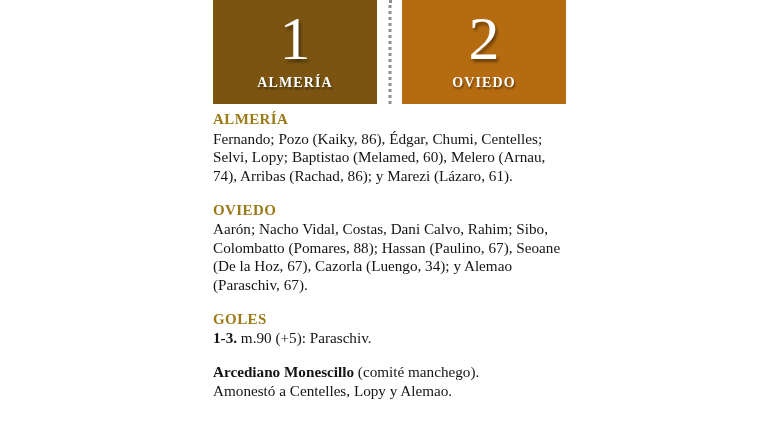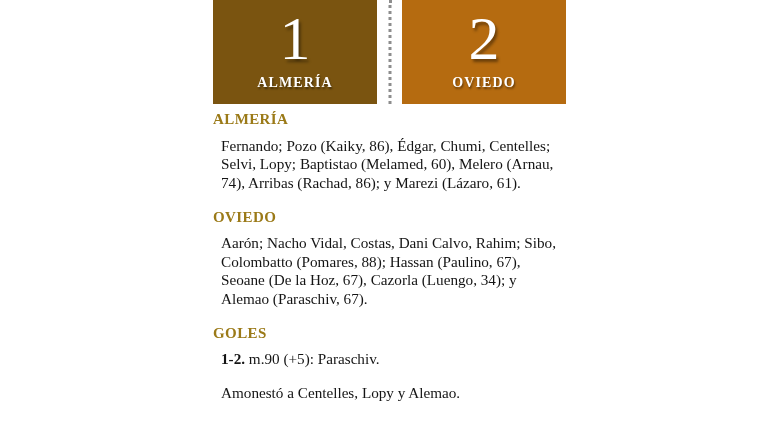--- a/index.html
+++ b/index.html
@@ -101,21 +101,21 @@
     font-weight: 700;
     letter-spacing: 0.4px;
     margin: 0 0 1px 0;
     line-height: 1.25;
   }
   .para {
     font-family: "Liberation Serif", "DejaVu Serif", serif;
     font-size: 15.2px;
     line-height: 18.6px;
     color: #141414;
-    margin: 8px;
+    margin: 0;
     text-align: left;
   }
   .para b { font-weight: 700; }
 </style>
 </head>
 <body>
 
 <div class="sheet">
 
   <div class="scoreboard">
@@ -144,23 +144,26 @@
     </div>
 
     <div class="block">
       <div class="section-title">OVIEDO</div>
       <p class="para">Aarón; Nacho Vidal, Costas, Dani Calvo, Rahim; Sibo, Colombatto (Pomares, 88); Hassan (Paulino, 67), Seoane (De la Hoz, 67), Cazorla (Luengo, 34); y Alemao (Paraschiv, 67).</p>
     </div>
 
     <div class="block">
       <div class="section-title">GOLES</div>
       <p class="para">
-        <b>1-2.</b><span> m.90 (+5): Paraschiv.</span>
+        <b>1-3.</b><span> m.90 (+5): Paraschiv.</span>
       </p>
     </div>
 
     <div class="block">
+      <p class="para">
+        <b>Arcediano Monescillo</b><span> (comité manchego).</span>
+      </p>
       <p class="para">Amonestó a Centelles, Lopy y Alemao.</p>
     </div>
 
   </div>
 
 </div>
 
 </body></html>

